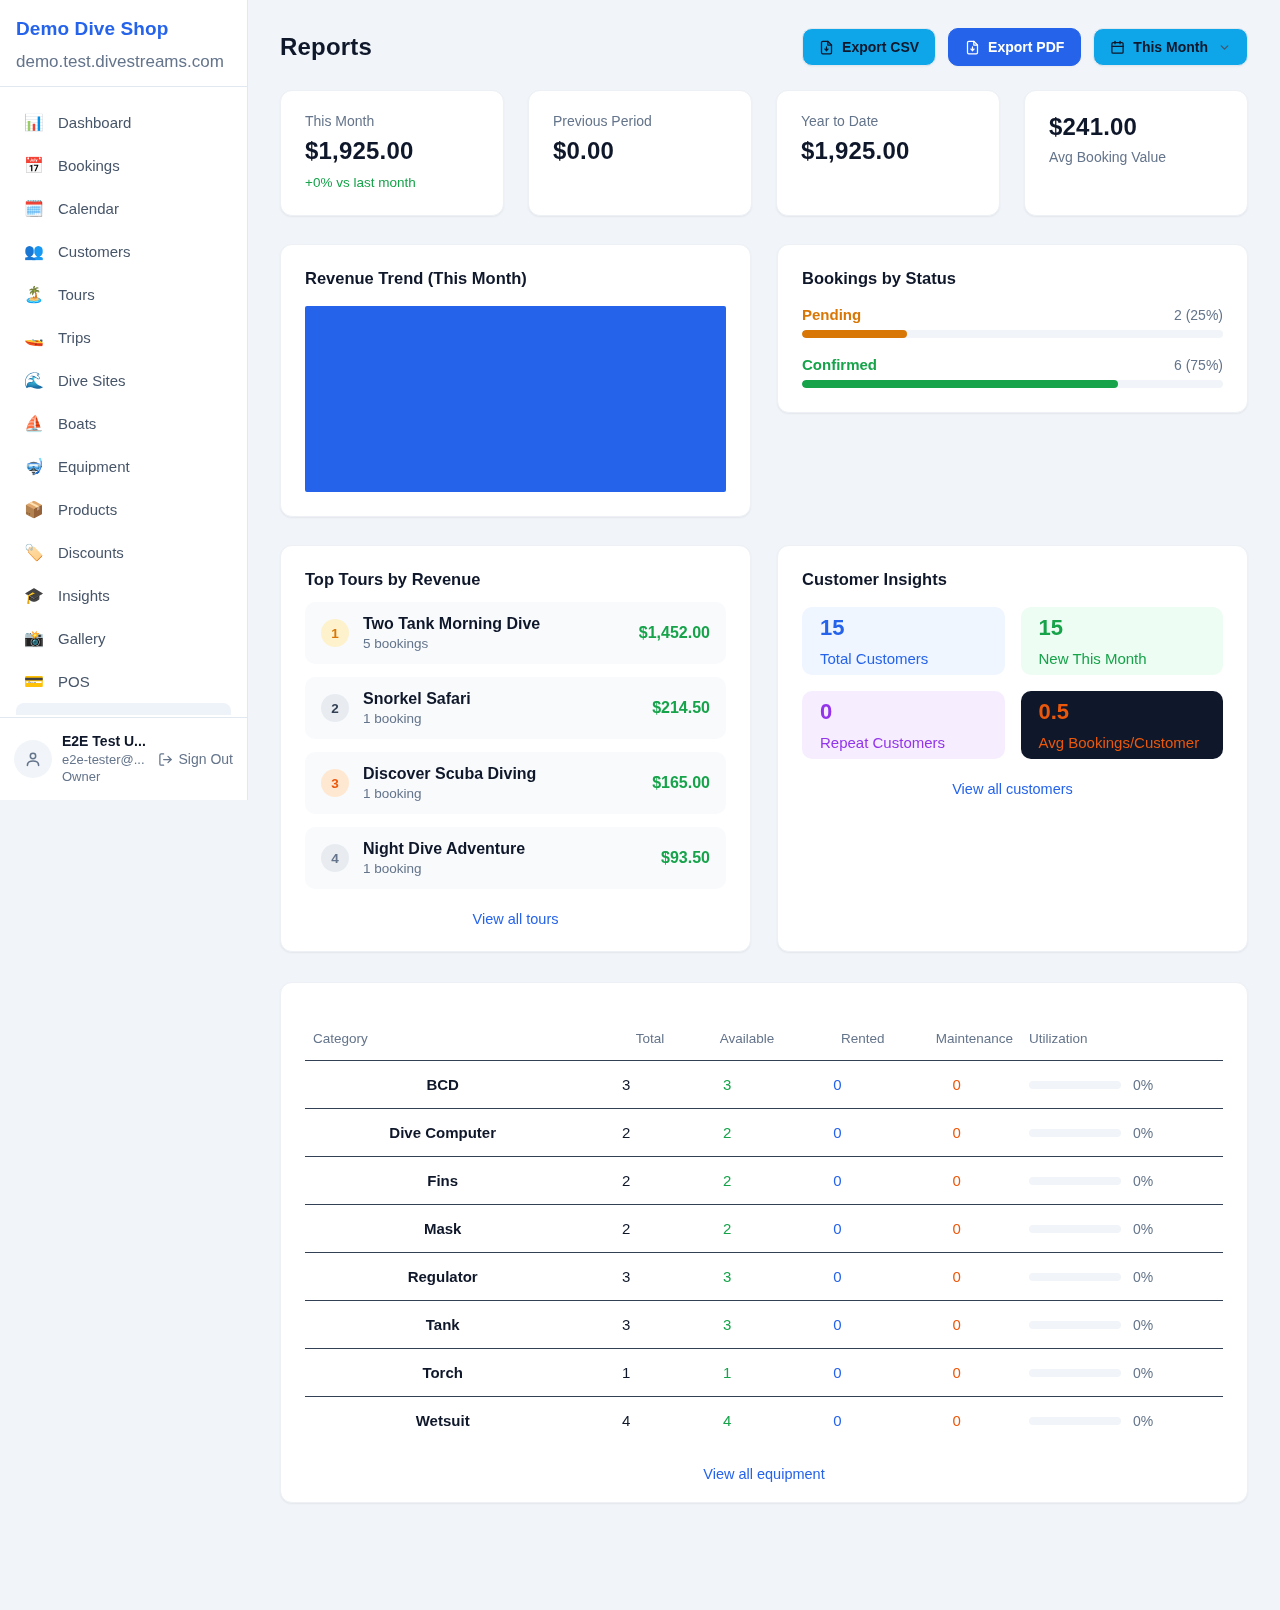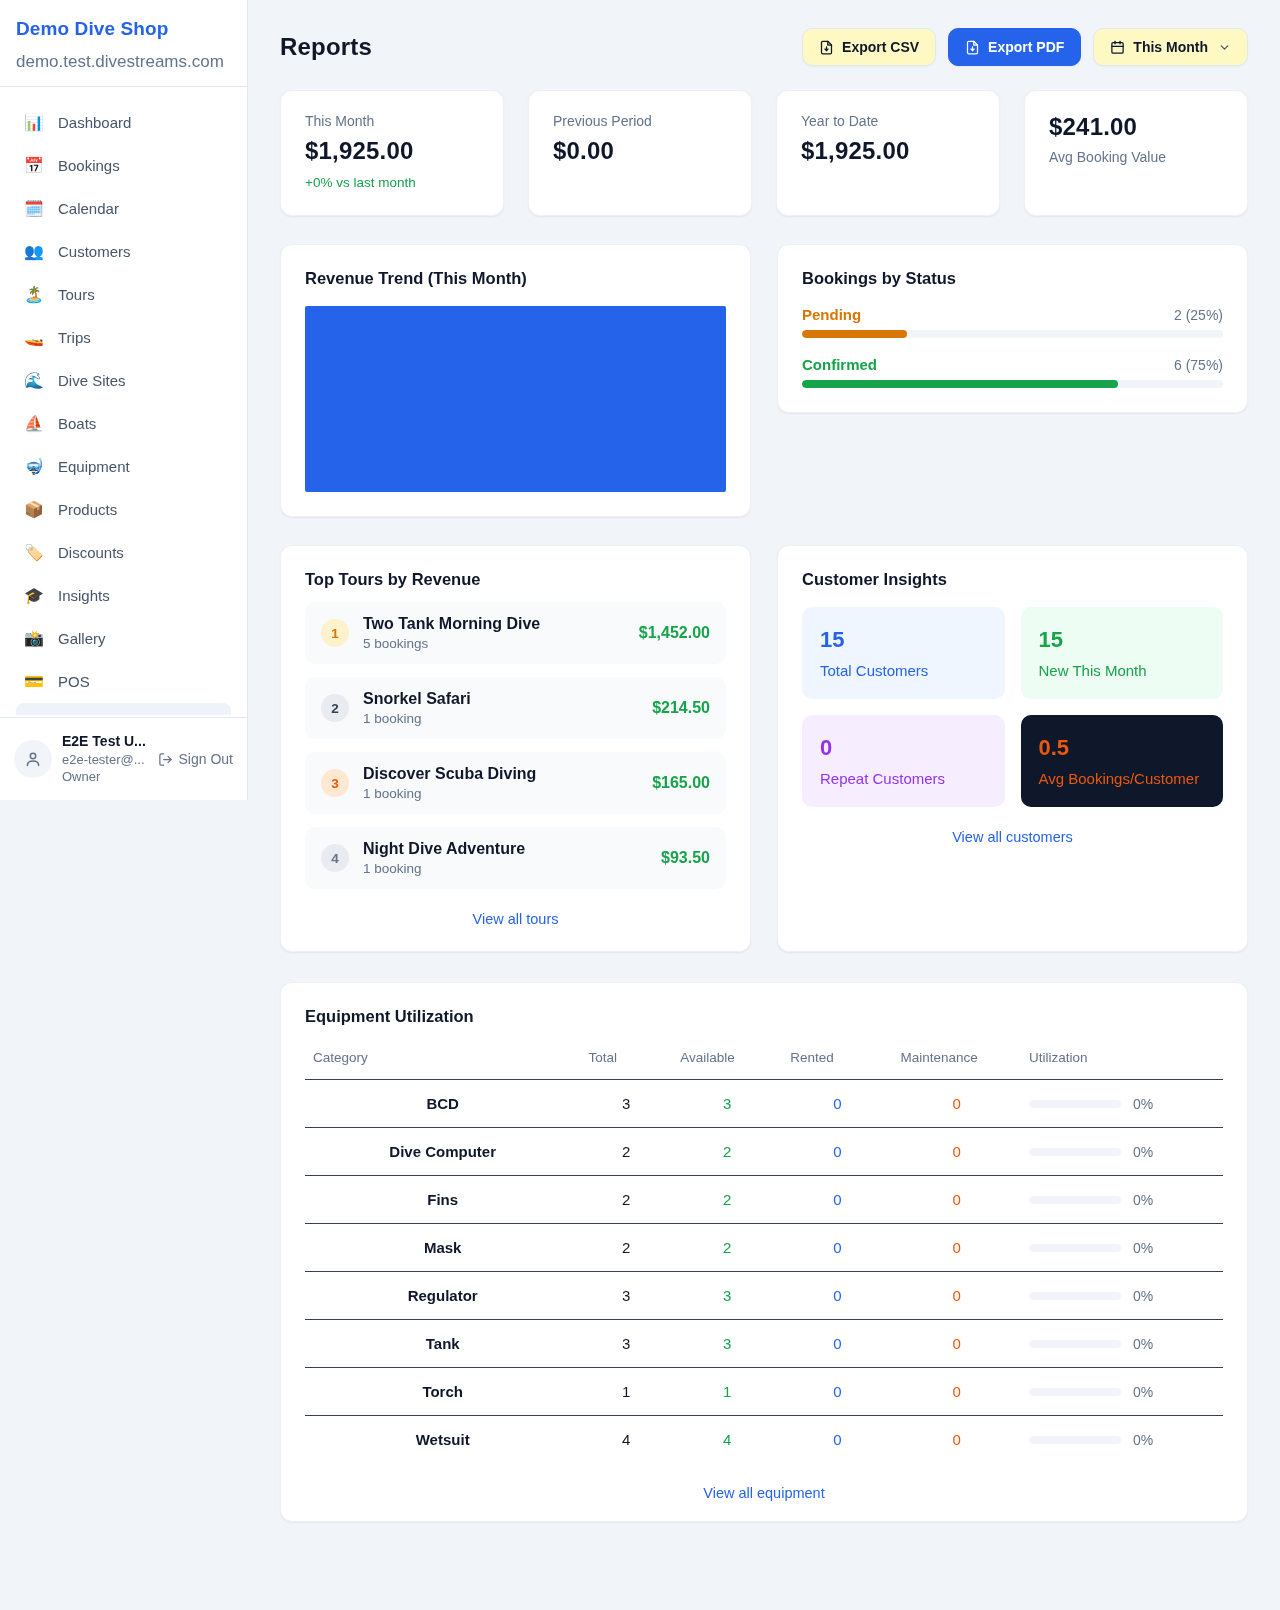--- a/index.html
+++ b/index.html
@@ -51,21 +51,21 @@
   .signout { display:flex; align-items:center; gap:6px; color:#64748b; font-size:14px; cursor:pointer; flex:none; }
   .signout svg { width:15px; height:15px; }
 
   
   .main { flex:1; padding:28px 32px 32px 32px; }
   .page-header { display:flex; align-items:center; justify-content:space-between; margin-bottom:24px;gap:24px; }
   .page-title { font-size:24px; font-weight:bold; letter-spacing:.2px; }
   .header-actions { display:flex; gap:12px; }
   .btn {
     height:38px; border-radius:10px; border:1px solid #e2e8f0;
-    background:#fef9c3; display:flex; align-items:center; gap:8px;
+    background:#0ea5e9; display:flex; align-items:center; gap:8px;
     padding:0 16px; font-size:14px; font-weight:bold; color:#0f172a;
     cursor:pointer; box-shadow:0 1px 2px rgba(15,23,42,.04);
     font-family:"Liberation Sans", sans-serif;
   }
   .btn svg { width:15px; height:15px; }
   .btn-primary { background:#2563eb; border-color:#2563eb; color:#fff; }
   .btn .chev { width:13px; height:13px; color:#475569; margin-left:2px; }
 
   .card {
     background:#fff; border-radius:12px;
@@ -115,34 +115,34 @@
   .rank-2 { background:#e8ecf1; color:#334155; }
   .rank-3 { background:#ffe8d1; color:#ea580c; }
   .rank-4 { background:#e8ecf1; color:#64748b; }
   .tour-info { flex:1; min-width:0; }
   .tour-name { font-size:16px; font-weight:bold; color:#0f172a; }
   .tour-bookings { font-size:13.5px; color:#64748b; margin-top:3px; }
   .tour-revenue { font-size:16px; font-weight:bold; color:#16a34a; }
   .view-link { display:block; text-align:center; color:#2563eb; font-size:14.5px; margin-top:22px; cursor:pointer; text-decoration:none; }
 
   .insight-grid { display:grid; grid-template-columns:1fr 1fr; gap:16px; margin-top:18px; }
-  .insight-tile { border-radius:10px; padding:20px 18px; }
+  .insight-tile { border-radius:10px; padding:8px 18px; }
   .insight-value { font-size:22px; font-weight:bold; }
   .insight-label { font-size:15px; margin-top:9px; }
   .tile-blue   { background:#eff6ff; } .tile-blue .insight-value, .tile-blue .insight-label   { color:#2563eb; }
   .tile-green  { background:#edfdf3; } .tile-green .insight-value, .tile-green .insight-label  { color:#16a34a; }
   .tile-purple { background:#f6eefe; } .tile-purple .insight-value, .tile-purple .insight-label{ color:#9333ea; }
   .tile-orange { background:#0f172a;text-decoration:underline; } .tile-orange .insight-value, .tile-orange .insight-label{ color:#ea580c; }
 
   
   .equipment-card { padding:24px 24px 20px 24px; }
   table.equip { width:100%; border-collapse:collapse; margin-top:14px; }
   table.equip th {
     font-size:13.5px; color:#64748b; font-weight:normal;
-    text-align:left; padding:10px 8px 14px 8px;
+    text-align:right; padding:10px 8px 14px 8px;
     border-bottom:1px solid #334155;
   }
   table.equip th.col-category, table.equip th.col-utilization { text-align:left; }
   table.equip td {
     font-size:15px; text-align:center; padding:15px 8px;
     border-bottom:1px solid #334155;
   }
   table.equip tr:last-child td { border-bottom:none; }
   td.cat { text-align:left; font-weight:bold; color:#0f172a; }
   td.avail { color:#16a34a; }
@@ -396,21 +396,20 @@
         <div class="insight-tile tile-orange">
           <div class="insight-value">0.5</div>
           <div class="insight-label">Avg Bookings/Customer</div>
         </div>
       </div>
       <a class="view-link">View all customers</a>
     </div>
   </section>
 
   <section class="card equipment-card">
-    <div class="card-title">Equipment Utilization</div>
     <table class="equip">
       <thead>
         <tr>
           <th class="col-category">Category</th>
           <th class="col-total">Total</th>
           <th class="col-available">Available</th>
           <th class="col-rented">Rented</th>
           <th class="col-maintenance">Maintenance</th>
           <th class="col-utilization">Utilization</th>
         </tr>

